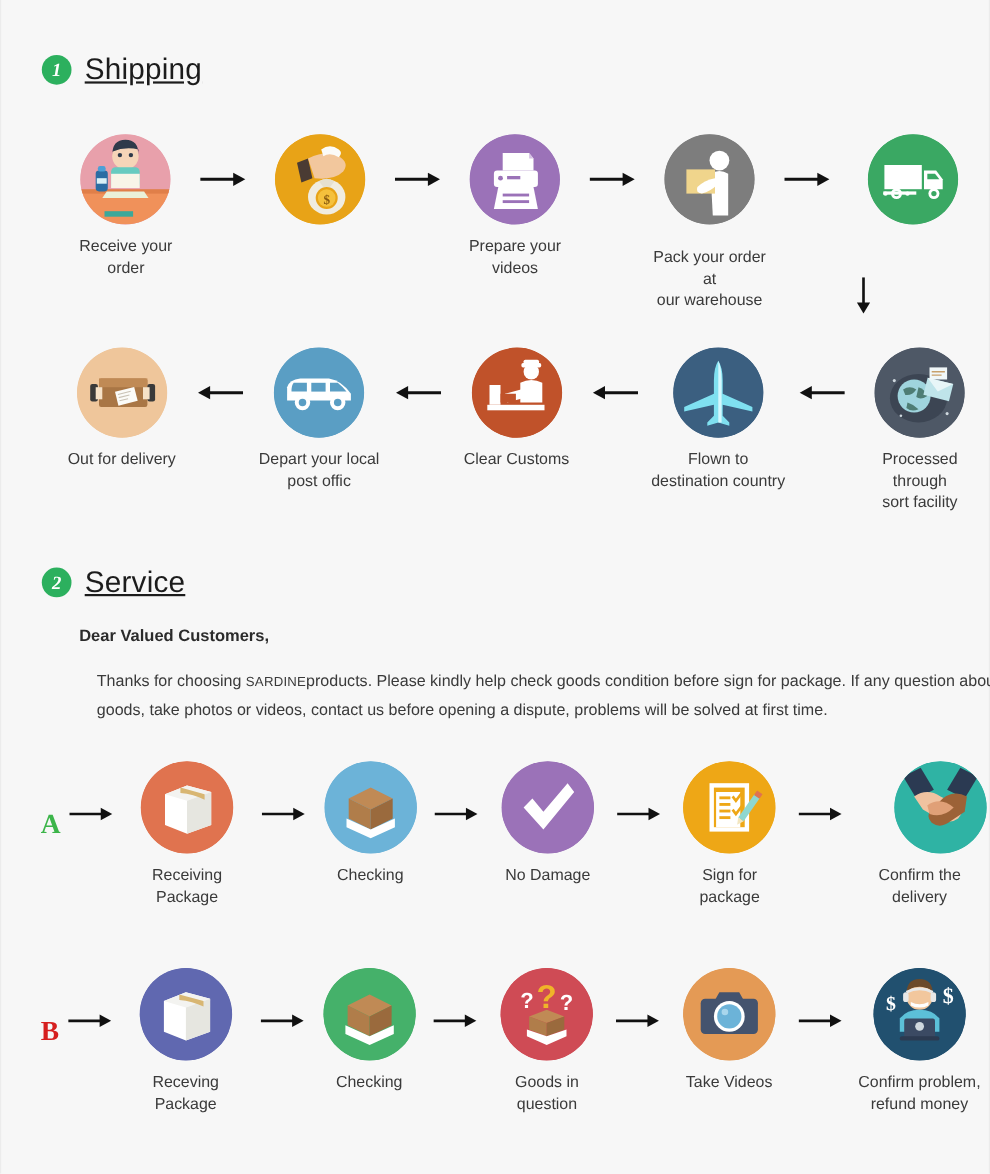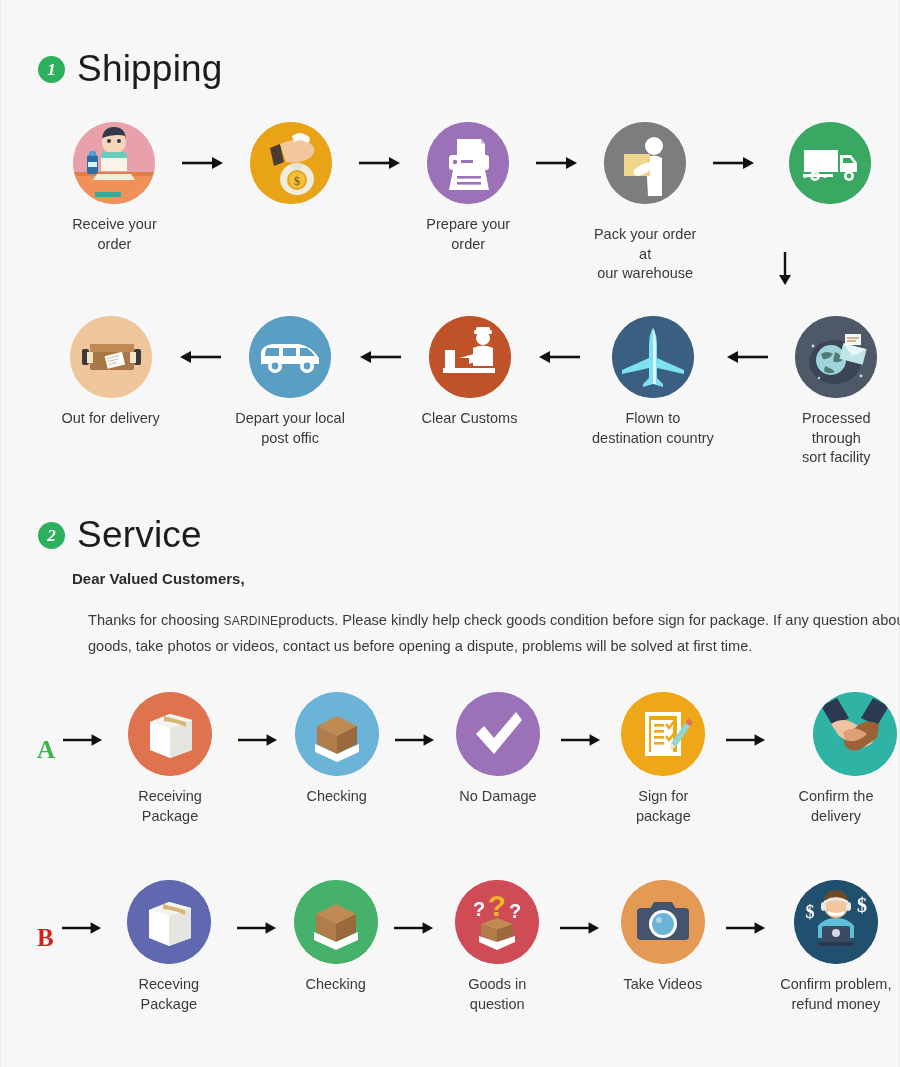--- a/index.html
+++ b/index.html
@@ -34,24 +34,25 @@
     font-style: italic;
     font-weight: bold;
     font-size: 17px;
     display: flex;
     align-items: center;
     justify-content: center;
     line-height: 1;
     font-family: "Liberation Serif", serif;
   }
   .section-title {
-    font-size: 37px;
+    font-size: 27px;
     color: #1c1c1c;
     font-weight: 400;
     letter-spacing: .2px;
+    text-decoration: underline;
   }
 
   
   .flow-row {
     position: absolute;
     display: flex;
     align-items: flex-start;
   }
   .step {
     display: flex;
@@ -188,21 +189,21 @@
           <path d="M30 17 L54 17 L58 22 L58 33 L30 33 Z" fill="#fff"></path>
           <path d="M54 17 L58 22 L54 22 Z" fill="#d6c2e4"></path>
           <rect x="22" y="33" width="40" height="15" rx="3" fill="#fff"></rect>
           <circle cx="28" cy="40" r="2.2" fill="#9b72b8"></circle>
           <rect x="34" y="38" width="12" height="3" fill="#9b72b8"></rect>
           <path d="M26 48 L58 48 L62 68 L22 68 Z" fill="#fff"></path>
           <rect x="30" y="54" width="24" height="2.6" fill="#9b72b8"></rect>
           <rect x="30" y="60" width="24" height="2.6" fill="#9b72b8"></rect>
         </svg>
       </div>
-      <div class="step-label">Prepare your order</div>
+      <div class="step-label">Prepare your videos</div>
     </div>
 
     <div class="arrow" style="width:60px;height:82px;">
       <svg width="42" height="16" viewBox="0 0 42 16">
           <path d="M0 8 L32 8" stroke="#111" stroke-width="2.6"></path>
           <path d="M30 2 L41 8 L30 14 Z" fill="#111"></path>
         </svg>
     </div>
 
     <div class="step" style="width:150px;gap:10px;">

